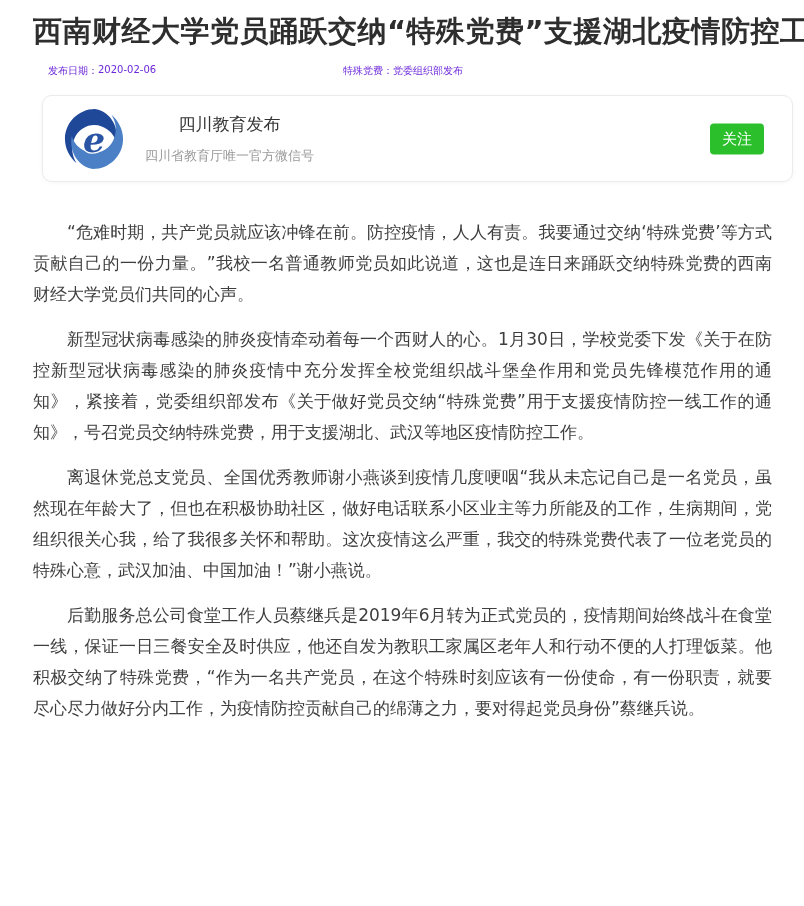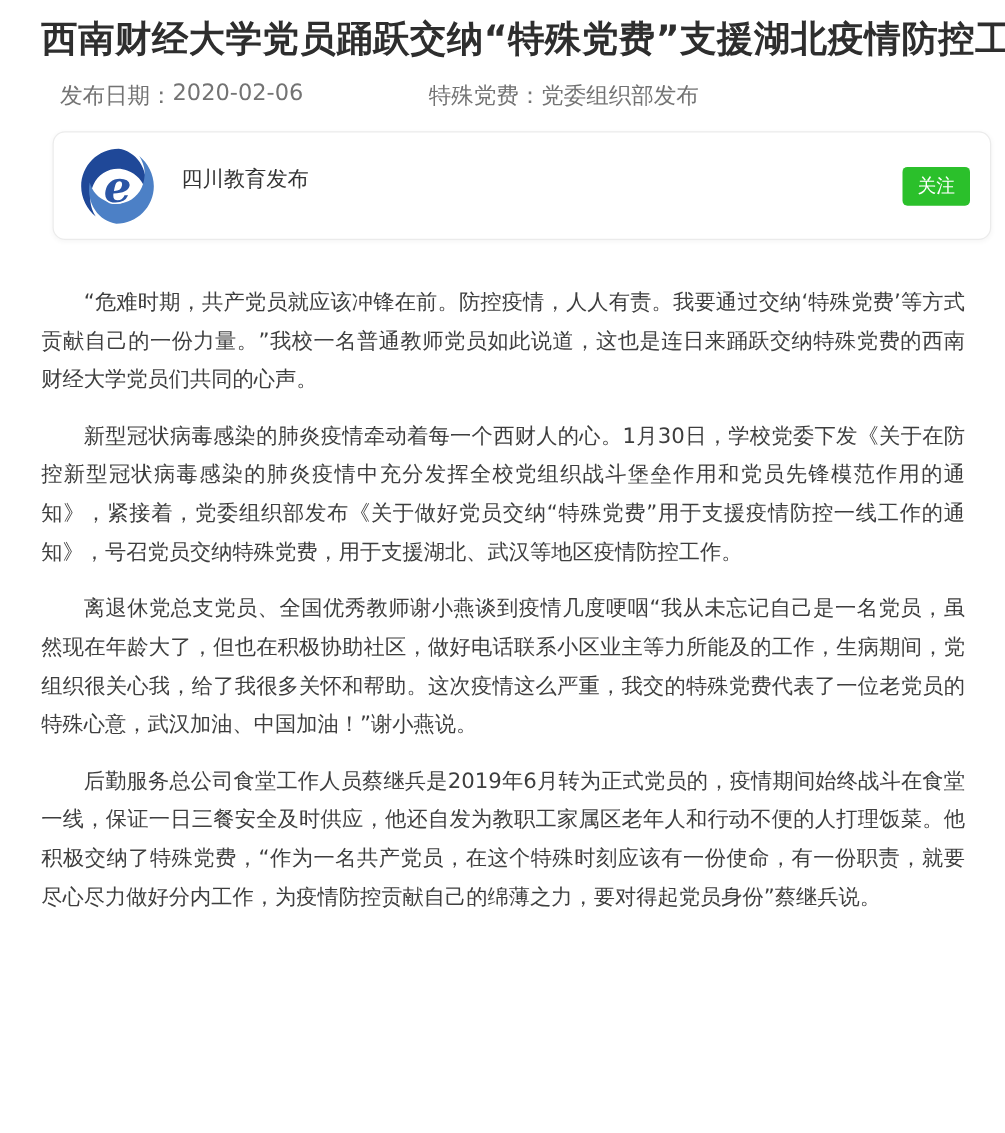--- a/index.html
+++ b/index.html
@@ -16,22 +16,22 @@
     font-size: 29px;
     line-height: 38px;
     font-weight: 700;
     color: #2e2e2e;
     letter-spacing: 0.5px;
     white-space: nowrap;
   }
 
   .meta-row {
     margin: 14px 0 0 48px;
-    font-size: 18px;
-    color: #737373;
+    font-size: 10px;
+    color: #6d28d9;
     display: flex;
     align-items: center;
   }
   .meta-item { display: inline-flex; }
   .meta-item.date { width: 295px; }
 
   .account-card {
     position: relative;
     margin: 17px 11px 0 42px;
     width: 751px;
@@ -55,21 +55,21 @@
     color: #333333;
     margin-bottom: 11px;
     text-align: center;
   }
   .account-desc {
     font-size: 13px;
     color: #9a9a9a;
   }
   .follow-btn {
     position: absolute;
-    right: 16px;
+    right: 28px;
     top: 50%;
     transform: translateY(-50%);
     background: #2bc02b;
     color: #ffffff;
     border: none;
     border-radius: 4px;
     font-size: 15px;
     line-height: 1;
     padding: 8px 12px;
     cursor: pointer;
@@ -115,20 +115,21 @@
   <div class="account-card">
     <span class="account-logo">
       <svg viewBox="0 0 64 64" width="62" height="62" aria-hidden="true">
         <path fill="#1f4898" d="M33 1C16 1 2 15 2 32c0 10 5 19 12 25C9 49 8 40 12 31c5-11 17-16 28-12 8 3 13 9 15 16C58 17 47 3 33 1z"></path>
         <path fill="#4c80c6" d="M31 63c17 0 31-14 31-31 0-10-5-19-12-25 5 8 6 17 2 26-5 11-17 16-28 12-8-3-13-9-15-16C6 47 17 61 31 63z"></path>
         <text class="logo-e" x="32" y="45" font-size="36" text-anchor="middle" fill="#2a55a5" stroke="#ffffff" stroke-width="2.5" paint-order="stroke">e</text>
       </svg>
     </span>
     <div class="account-info">
       <div class="account-name">四川教育发布</div>
+      <div class="account-desc">四川省教育厅唯一官方微信号</div>
     </div>
     <button class="follow-btn">关注</button>
   </div>
 
   <div class="article-body">
     <p>“危难时期，共产党员就应该冲锋在前。防控疫情，人人有责。我要通过交纳‘特殊党费’等方式贡献自己的一份力量。”我校一名普通教师党员如此说道，这也是连日来踊跃交纳特殊党费的西南财经大学党员们共同的心声。</p>
     <p>新型冠状病毒感染的肺炎疫情牵动着每一个西财人的心。1月30日，学校党委下发《关于在防控新型冠状病毒感染的肺炎疫情中充分发挥全校党组织战斗堡垒作用和党员先锋模范作用的通知》，紧接着，党委组织部发布《关于做好党员交纳“特殊党费”用于支援疫情防控一线工作的通知》，号召党员交纳特殊党费，用于支援湖北、武汉等地区疫情防控工作。</p>
     <p>离退休党总支党员、全国优秀教师谢小燕谈到疫情几度哽咽“我从未忘记自己是一名党员，虽然现在年龄大了，但也在积极协助社区，做好电话联系小区业主等力所能及的工作，生病期间，党组织很关心我，给了我很多关怀和帮助。这次疫情这么严重，我交的特殊党费代表了一位老党员的特殊心意，武汉加油、中国加油！”谢小燕说。</p>
     <p>后勤服务总公司食堂工作人员蔡继兵是2019年6月转为正式党员的，疫情期间始终战斗在食堂一线，保证一日三餐安全及时供应，他还自发为教职工家属区老年人和行动不便的人打理饭菜。他积极交纳了特殊党费，“作为一名共产党员，在这个特殊时刻应该有一份使命，有一份职责，就要尽心尽力做好分内工作，为疫情防控贡献自己的绵薄之力，要对得起党员身份”蔡继兵说。</p>
   </div>

